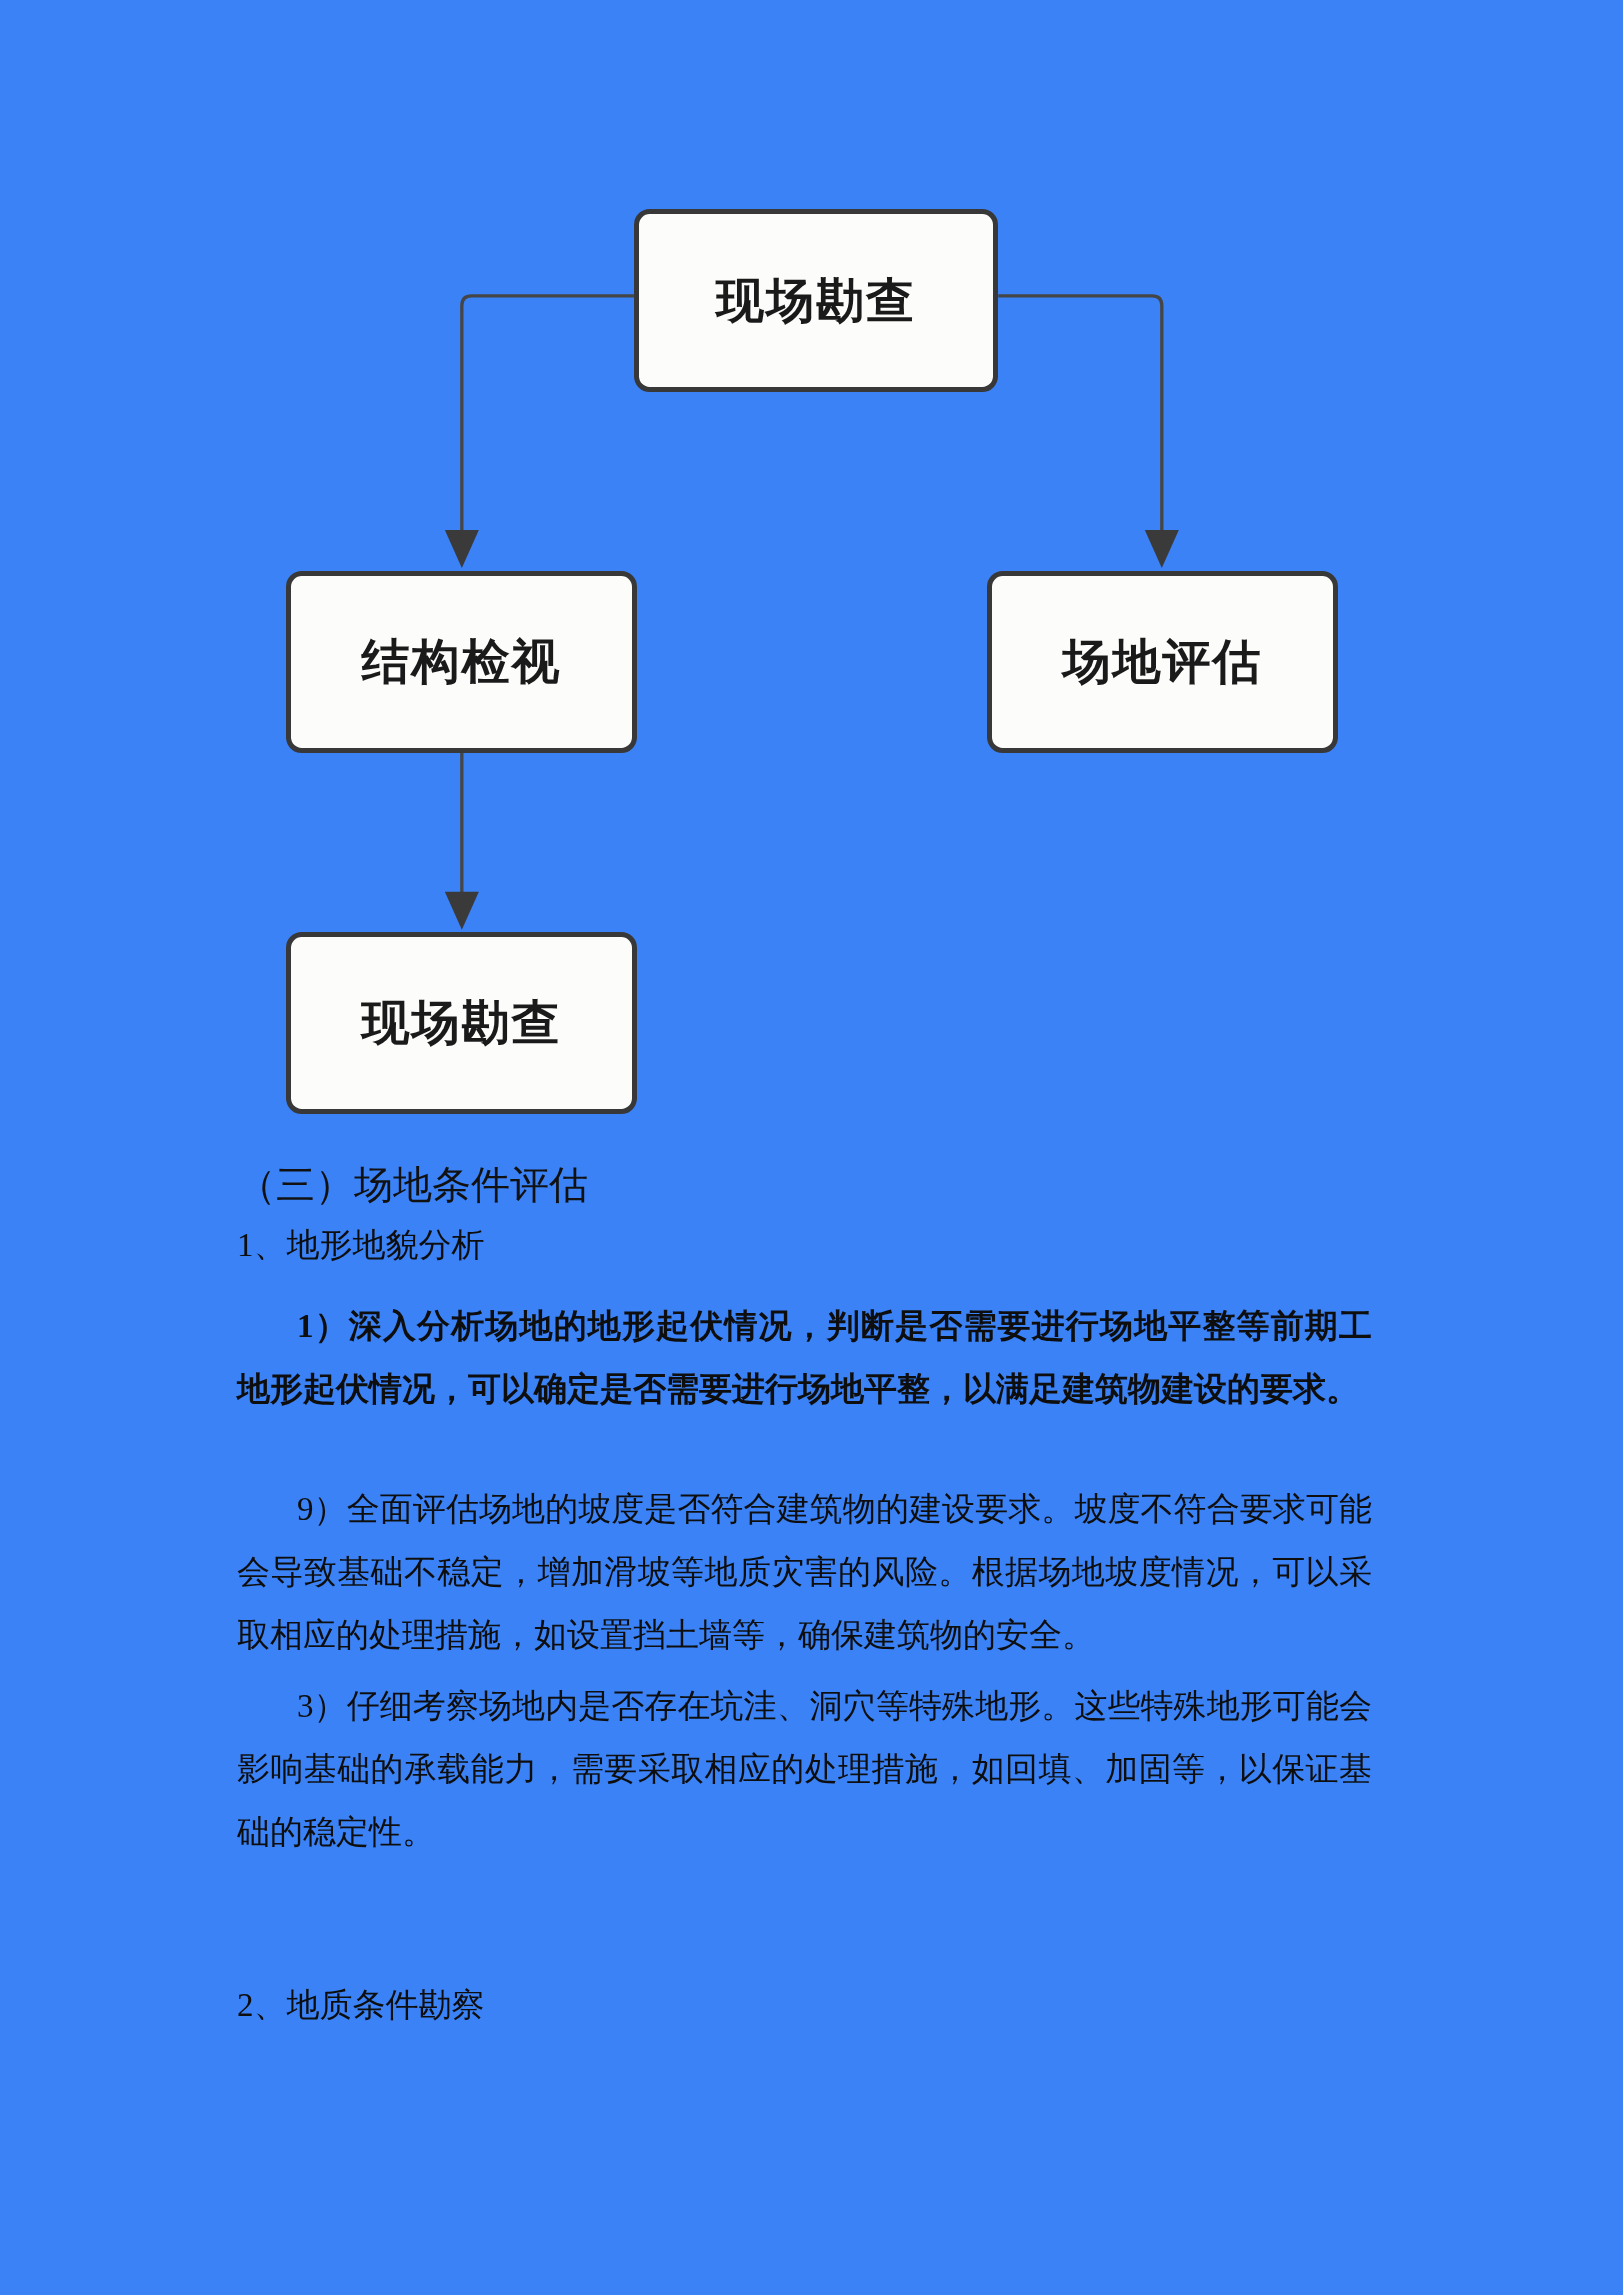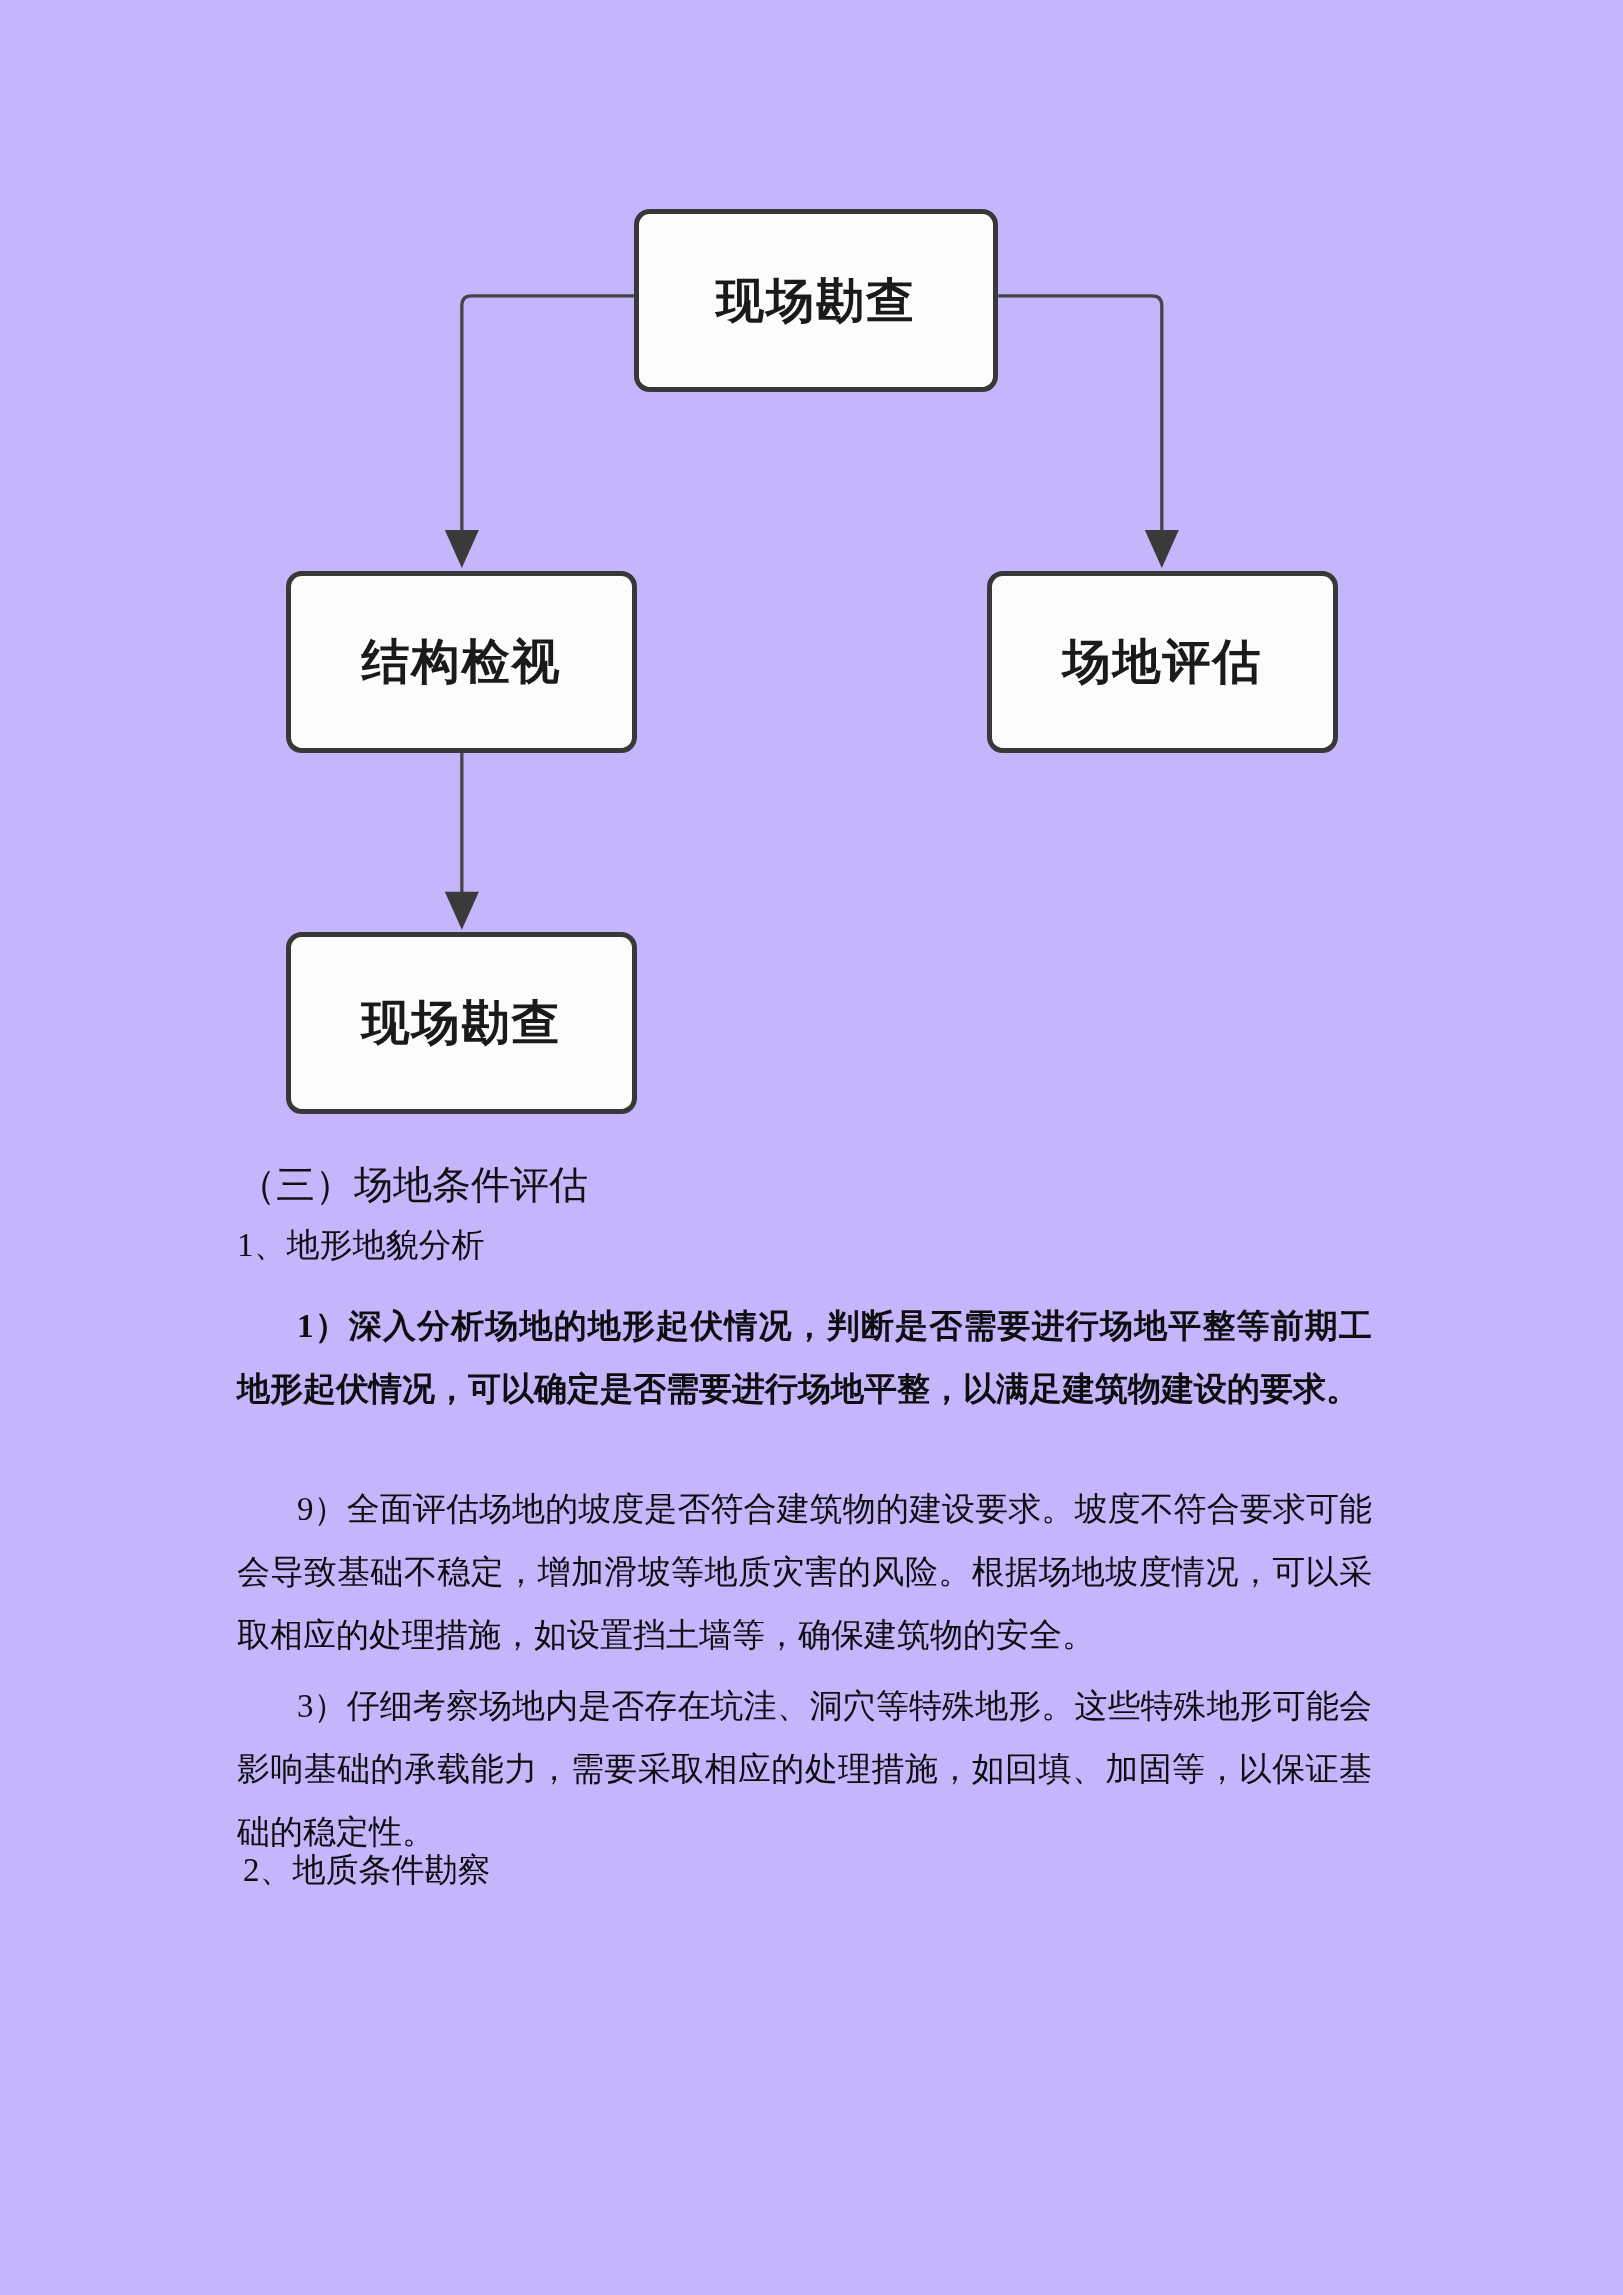--- a/index.html
+++ b/index.html
@@ -1,19 +1,19 @@
 <!DOCTYPE html>
 <html style="font-size:10.5px"><head>
 <meta charset="utf-8">
 <style>
   html,body{margin:0;padding:0;background:#e8e8e8;}
   .page{
     position:relative;
     width:1623px;height:2295px;
-    background:#c4b5fd;
+    background:#3b82f6;
     overflow:hidden;
     font-family:"Liberation Serif","DejaVu Serif",serif;
     color:#111111;
   }
   
   .edges{position:absolute;left:0;top:0;width:1623px;height:2295px;pointer-events:none;}
   .node{
     position:absolute;
     box-sizing:border-box;
     border:5.9px solid #383838;
@@ -23,21 +23,21 @@
     font-size:48px;font-weight:700;letter-spacing:2px;color:#1a1a1a;
   }
   .node-top    {left:634px;  top:209px;  width:364px; height:183px;}
   .node-left   {left:286px;  top:571px;  width:351px; height:182px;}
   .node-right  {left:987px; top:571px;  width:351px; height:182px;}
   .node-bottom {left:286px;  top:932px; width:351px; height:182px;}
   
   .tblock{position:absolute;left:237px;width:1135px;}
   .heading{top:1156px;font-size:39px;line-height:58px;white-space:nowrap;}
   .sub1{top:1214px;}
-  .sub2{top:1839px;margin-left:6px;}
+  .sub2{top:1974px;}
   .para1{top:1295px;font-weight:bold;}
   .para2{top:1478px;}
   .para3{top:1675px;}
   .line{height:63px;line-height:63px;font-size:33px;color:#0e0e0e;}
   .indent{text-indent:60px;}
   .just{text-align:justify;text-align-last:justify;}
 </style>
 </head>
 <body>
 

